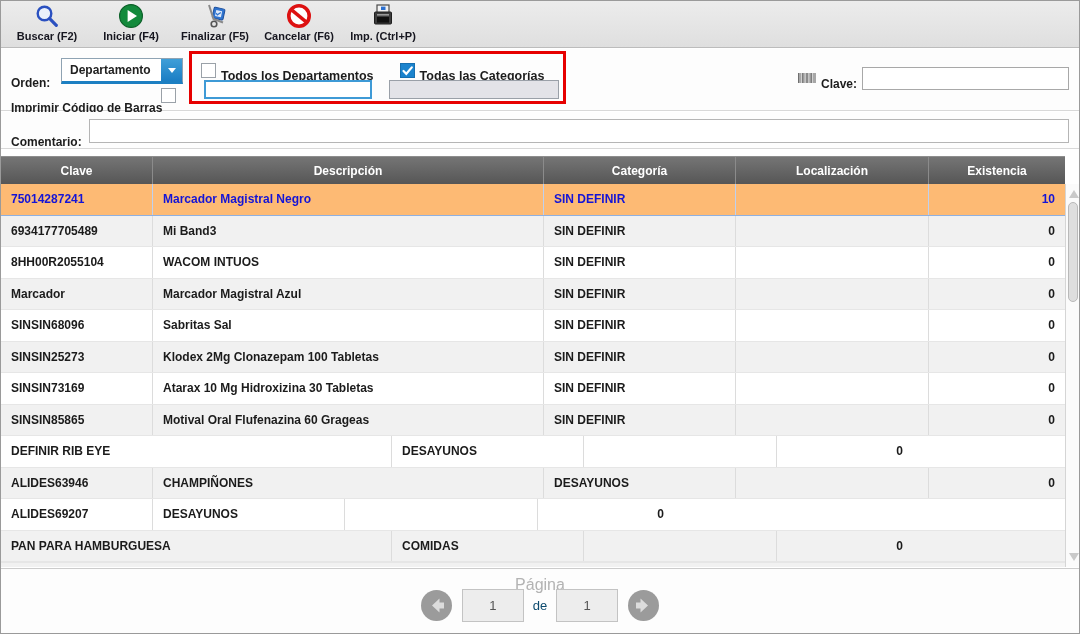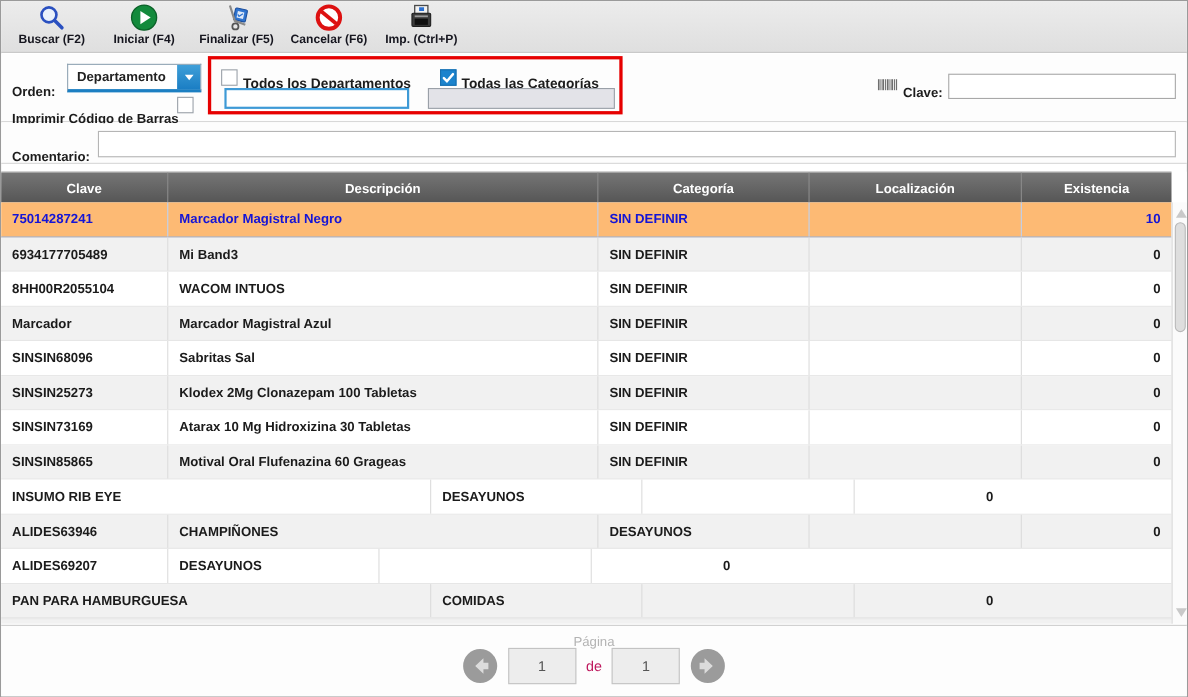--- a/index.html
+++ b/index.html
@@ -117,33 +117,33 @@
     position:absolute; left:2px; top:18px; width:10px; height:100px;
     background:#dedede; border:1px solid #b9b9b9; border-radius:6px; cursor:grab;
   }
   
   .footer{
     position:absolute; top:567px; left:0; width:100%; height:67px;
     background:#fdfdfd; border-top:1px solid #cccccc;
   }
   .pagina-label{
     position:absolute; top:7px; left:0; width:100%; text-align:center;
-    font-size:12px; color:#b3b3b3;
+    font-size:16px; color:#b3b3b3;
   }
   .pager{
     position:absolute; top:20px; left:0; width:100%;
     display:flex; align-items:center; justify-content:center; gap:9px;
   }
   .pager-btn{ width:33px; height:33px; border:none; background:transparent; padding:0; cursor:pointer; }
   .pager-btn svg{ width:33px; height:33px; display:block; }
   .page-input{
     width:62px; height:33px; text-align:center; font-size:13px; color:#555;
     background:#ededed; border:1px solid #c3c3c3; font-family:"Liberation Sans",sans-serif;
   }
-  .de-label{ font-size:13px; color:#be185d; }
+  .de-label{ font-size:13px; color:#0c4a6e; }
 </style>
 </head>
 <body>
 
 <div class="window">
 
   <div class="toolbar">
     <button class="tb-btn">
       <span class="ticon">
         <svg viewBox="0 0 26 26">
@@ -318,21 +318,21 @@
           <div class="cell c4">0</div>
         </div>
         <div class="t-row alt">
           <div class="cell c0">SINSIN85865</div>
           <div class="cell c1">Motival Oral Flufenazina 60 Grageas</div>
           <div class="cell c2">SIN DEFINIR</div>
           <div class="cell c3"></div>
           <div class="cell c4">0</div>
         </div>
         <div class="t-row">
-          <div class="cell c1">INSUMO RIB EYE</div>
+          <div class="cell c1">DEFINIR RIB EYE</div>
           <div class="cell c2">DESAYUNOS</div>
           <div class="cell c3"></div>
           <div class="cell c4">0</div>
         </div>
         <div class="t-row alt">
           <div class="cell c0">ALIDES63946</div>
           <div class="cell c1">CHAMPIÑONES</div>
           <div class="cell c2">DESAYUNOS</div>
           <div class="cell c3"></div>
           <div class="cell c4">0</div>

